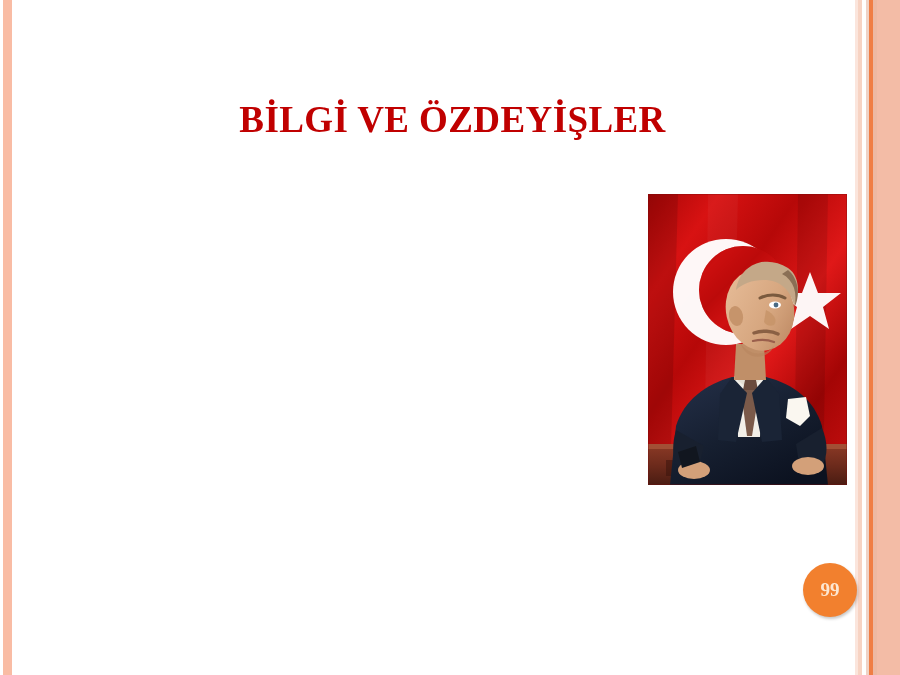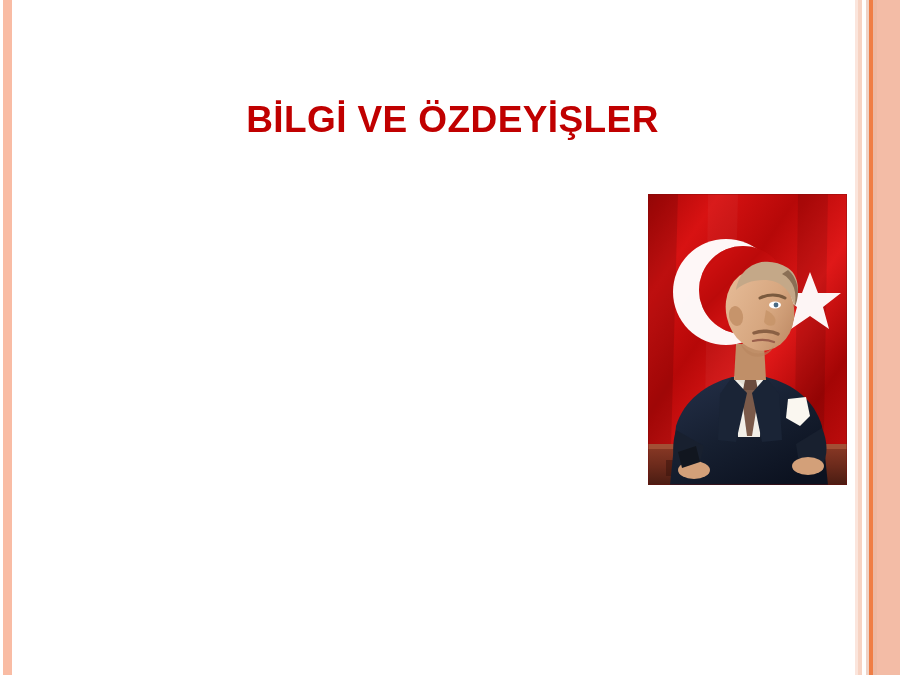--- a/index.html
+++ b/index.html
@@ -6,21 +6,21 @@
     margin: 0;
     padding: 0;
     background: #ffffff;
   }
   #slide {
     position: relative;
     width: 900px;
     height: 675px;
     background: #ffffff;
     overflow: hidden;
-    font-family: Liberation Sans, sans-serif;
+    font-family: Liberation Serif, serif;
   }
 
   
   .stripe {
     position: absolute;
     top: 0;
     bottom: 0;
     height: 675px;
   }
   #stripe-left        { left: 3px;   width: 9px;  background: #F9BCA4; }
@@ -204,14 +204,15 @@
         <path d="M174,234 C180,248 180,262 174,272 L152,276 L148,250 Z" fill="#18202F"></path>
         <ellipse cx="160" cy="272" rx="16" ry="9" fill="#D3A079"></ellipse>
 
         <path d="M30,258 L48,252 L52,268 L34,274 Z" fill="#11161F"></path>
 
         <rect x="0" y="0" width="199" height="291" fill="none" stroke="#7A0B0B" stroke-width="2" opacity="0.35"></rect>
       </g>
     </svg>
   </div>
 
+  <div id="page-badge">99</div>
 
 </div>
 
 </body></html>

